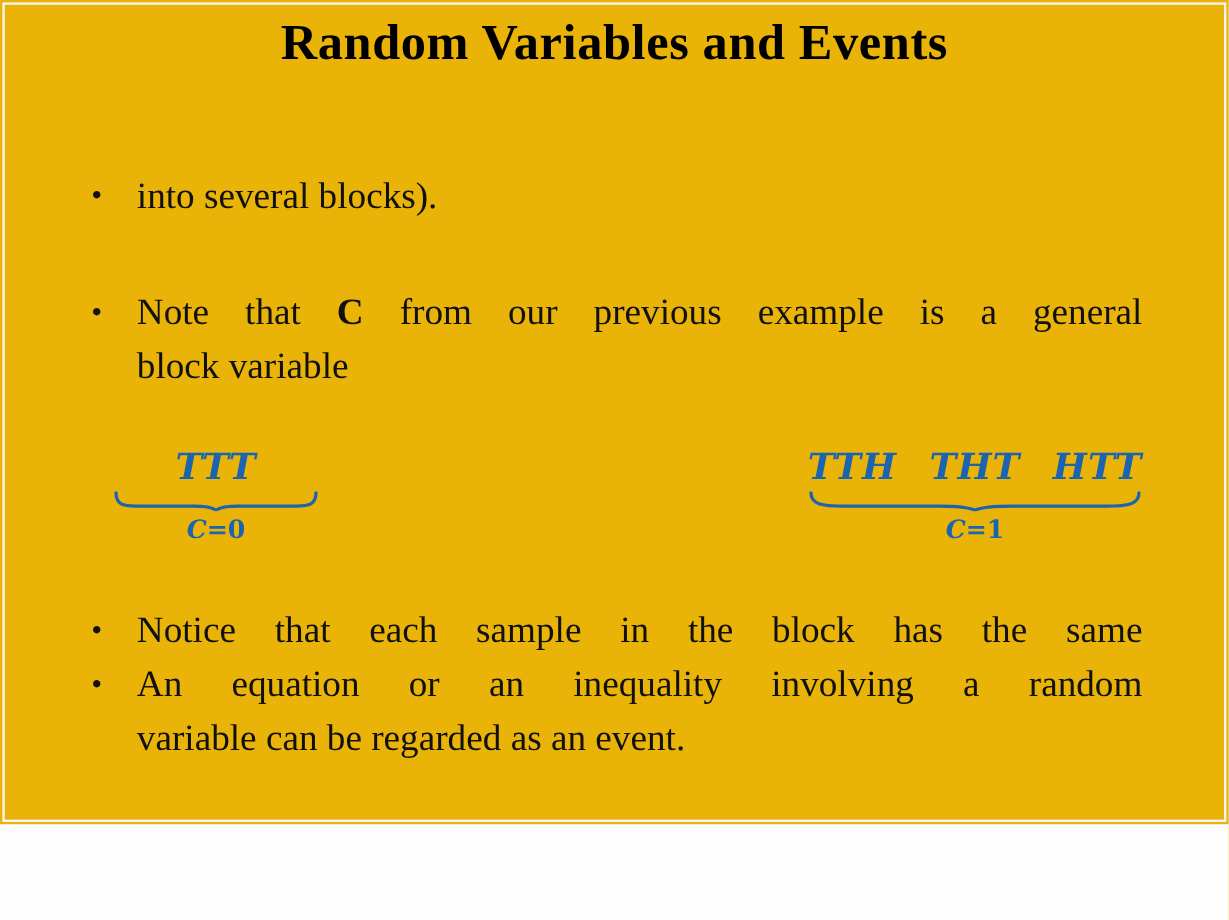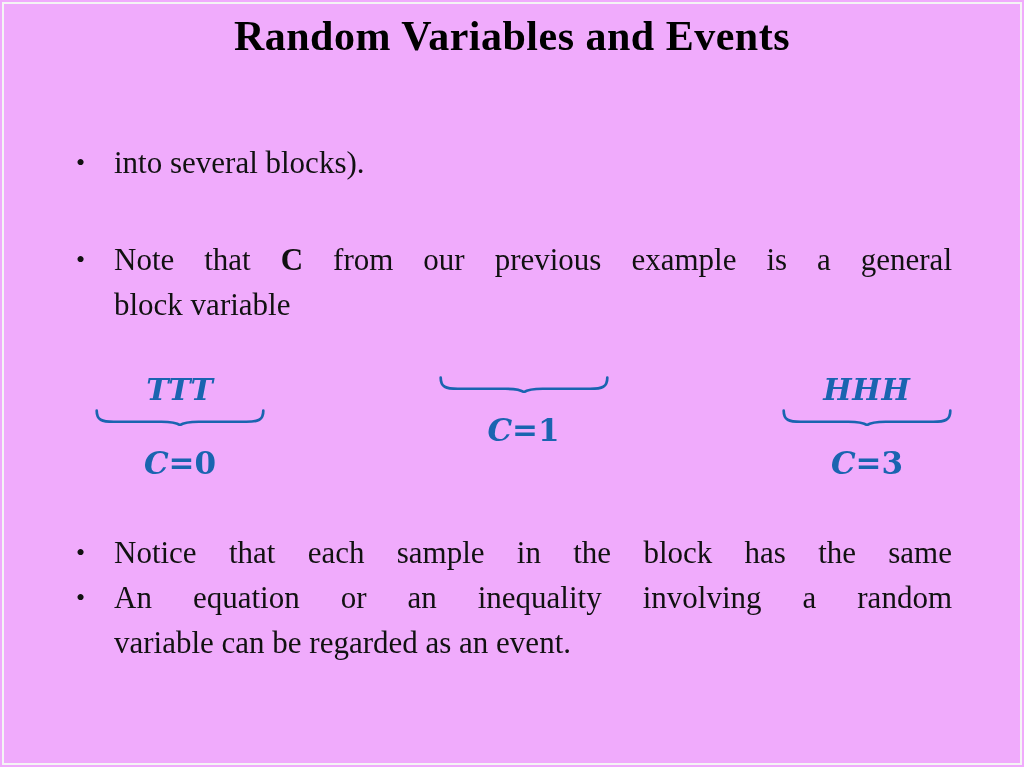--- a/index.html
+++ b/index.html
@@ -3,22 +3,22 @@
 <meta charset="utf-8">
 <style>
   html, body {
     margin: 0;
     padding: 0;
     background: #fdfdfd;
   }
   .slide {
     position: relative;
     width: 1024px;
-    height: 767px;
-    background: #f0abfc;
+    height: 687px;
+    background: #eab308;
     overflow: hidden;
     font-family: "Liberation Serif", "DejaVu Serif", serif;
     color: #111111;
     box-sizing: border-box;
   }
   .frame {
     position: absolute;
     inset: 2px;
     border: 2px solid #f4f4f4;
     pointer-events: none;
@@ -96,23 +96,23 @@
     display: block;
   }
   .underbrace path {
     fill: none;
     stroke: var(--accent, #1a64b0);
     stroke-width: 2.7;
     stroke-linecap: round;
     vector-effect: non-scaling-stroke;
   }
   .group-label {
-    margin-top: 20px;
+    margin-top: 3px;
     font-family: "DejaVu Serif", "Liberation Serif", serif;
-    font-size: 31px;
+    font-size: 21px;
     font-weight: bold;
     color: var(--accent, #1a64b0);
     line-height: 1.1;
   }
   .group-label::first-letter {
     font-style: italic;
   }
 </style>
 </head>
 <body>
@@ -149,36 +149,32 @@
         <div class="samples">
           <span>TTT</span>
         </div>
         <svg class="underbrace" viewBox="0 0 200 20" preserveAspectRatio="none">
           <path d="M2,2 C2,13 8,15 22,15 L78,15 C90,15 96,16 100,19 C104,16 110,15 122,15 L178,15 C192,15 198,13 198,2"></path>
         </svg>
         <div class="group-label">C=0</div>
       </div>
 
       <div class="pgroup">
+        <div class="samples">
+          <span>TTH</span>
+          <span>THT</span>
+          <span>HTT</span>
+        </div>
         <svg class="underbrace" viewBox="0 0 200 20" preserveAspectRatio="none">
           <path d="M2,2 C2,13 8,15 22,15 L78,15 C90,15 96,16 100,19 C104,16 110,15 122,15 L178,15 C192,15 198,13 198,2"></path>
         </svg>
         <div class="group-label">C=1</div>
       </div>
 
 
-      <div class="pgroup">
-        <div class="samples">
-          <span>HHH</span>
-        </div>
-        <svg class="underbrace" viewBox="0 0 200 20" preserveAspectRatio="none">
-          <path d="M2,2 C2,13 8,15 22,15 L78,15 C90,15 96,16 100,19 C104,16 110,15 122,15 L178,15 C192,15 198,13 198,2"></path>
-        </svg>
-        <div class="group-label">C=3</div>
-      </div>
 
     </div>
 
     <div class="bullet b3">
       <span class="marker">•</span>
       <span class="lines">
         <span class="jline">Notice that each sample in the block has the same</span>
       </span>
     </div>
 

